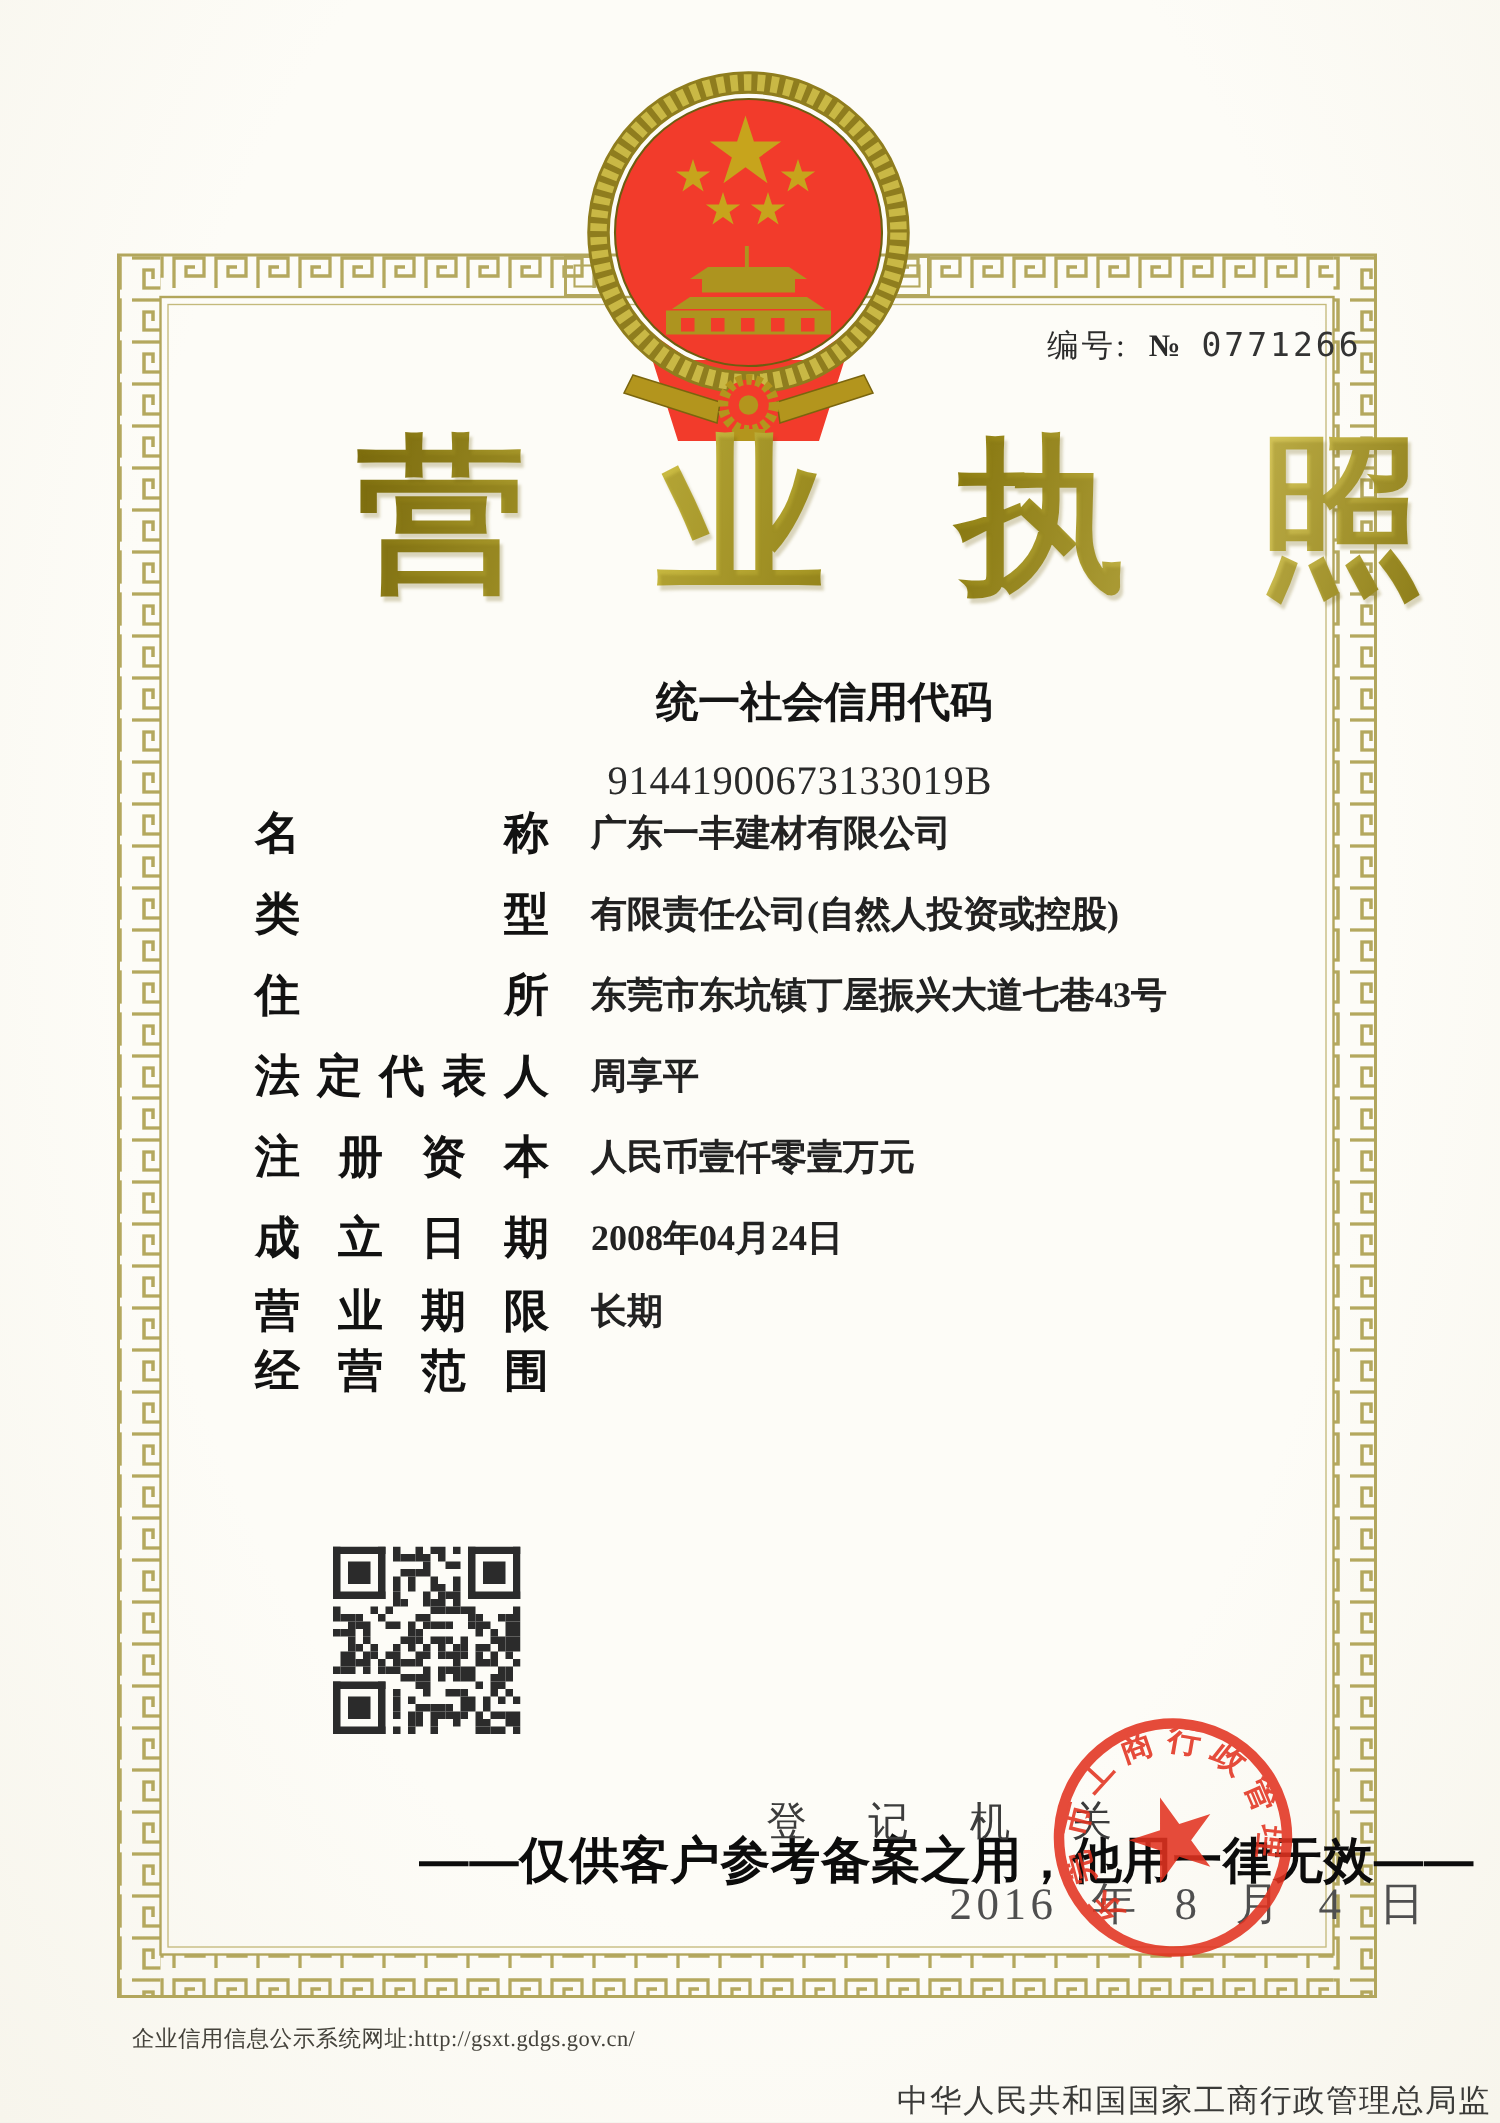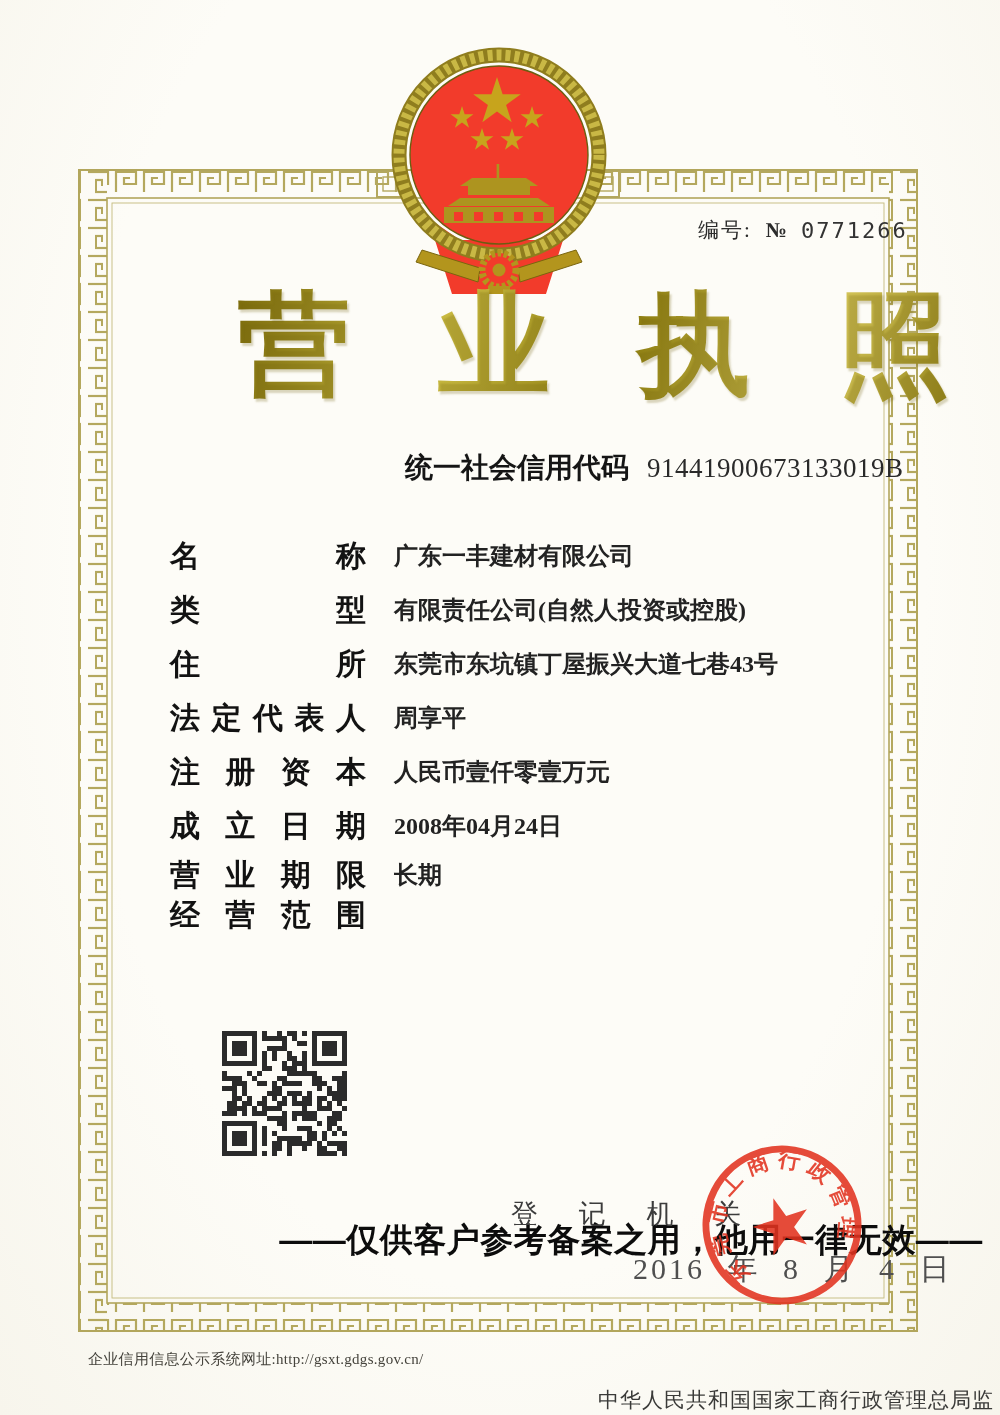--- a/index.html
+++ b/index.html
@@ -15,21 +15,21 @@
   .serial .no{font-size:21px;font-weight:bold;}
   .serial .num{font-family:"DejaVu Sans Mono","Liberation Mono",monospace;font-size:22px;letter-spacing:2px;color:#333;}
   
   .title{left:238px;top:283px;font-family:Liberation Serif, serif;
          font-weight:700;font-size:112px;line-height:1.12;letter-spacing:30px;white-space:nowrap;
          color:#9d8d1c;
          background:linear-gradient(105deg,#7c6c0c 0%,#c9ba42 28%,#8d7d10 52%,#d5c65a 78%,#8a7a10 100%);
          -webkit-background-clip:text;background-clip:text;-webkit-text-fill-color:transparent;
          text-shadow:2px 3px 2px rgba(110,95,10,0.25);}
   
-  .credit{left:405px;top:449px;display:flex;align-items:center;gap:18px;white-space:nowrap;}
+  .credit{left:405px;top:449px;display:flex;align-items:flex-end;gap:18px;white-space:nowrap;flex-direction:column;}
   .credit .lbl{font-weight:bold;font-size:28px;color:#151515;}
   .credit .val{font-size:27px;letter-spacing:0.5px;color:#2a2a2a;}
   
   .fields{left:170px;top:522px;width:748px;}
   .frow{display:flex;align-items:flex-end;height:54px;}
   .frow.short{height:49px;}
   .frow.last{height:auto;}
   .flabel{width:196px;font-weight:bold;font-size:30px;line-height:40px;color:#121212;
           text-align:justify;text-align-last:justify;flex:none;}
   .fvalue{margin-left:28px;width:520px;font-size:24px;line-height:40px;color:#222;flex:none;font-weight:bold;}

